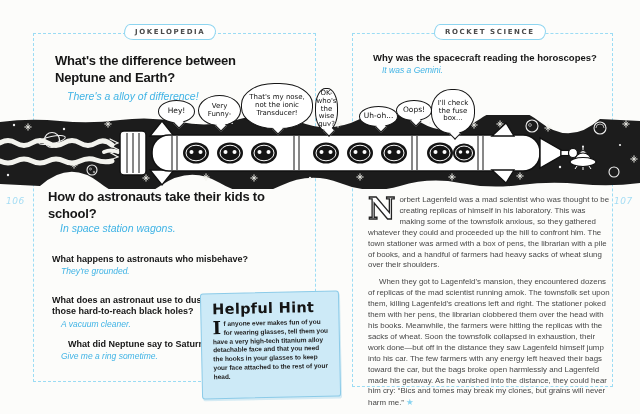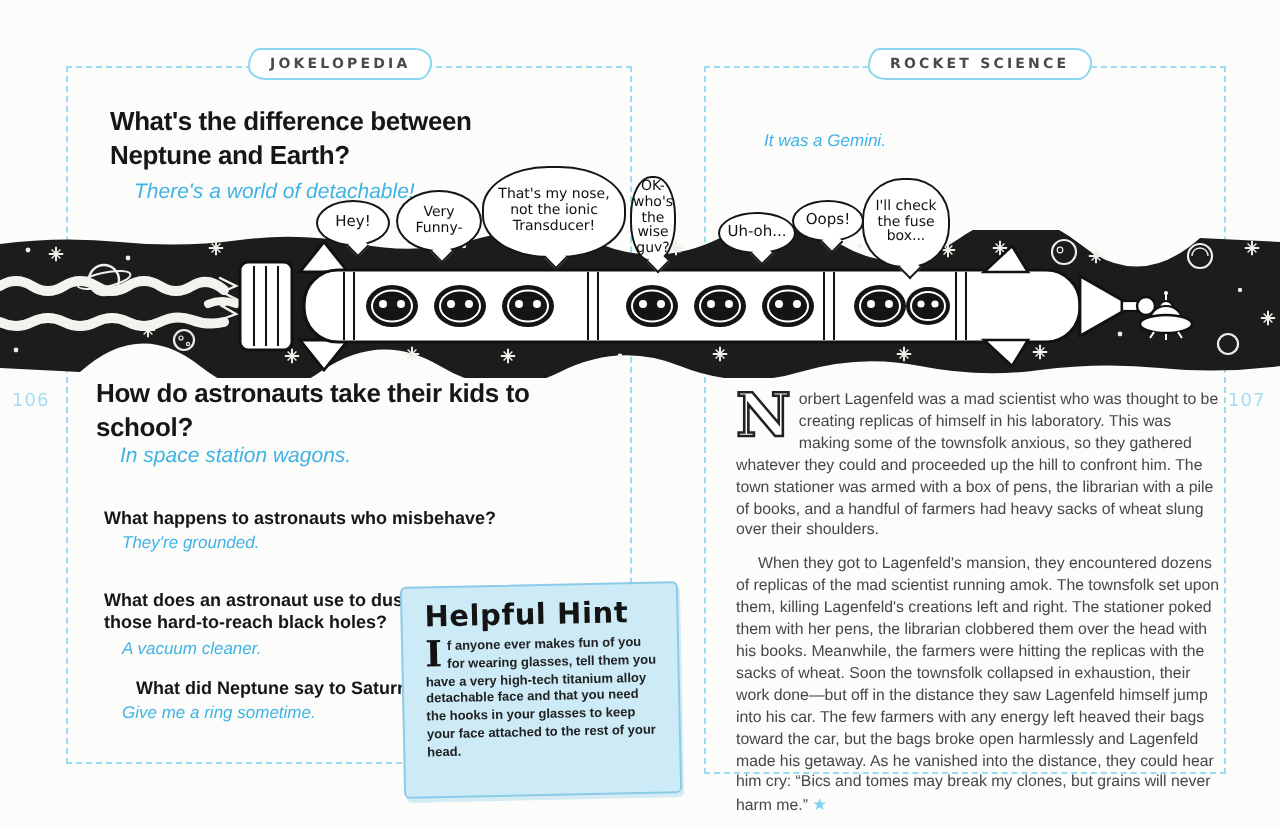--- a/index.html
+++ b/index.html
@@ -20,21 +20,21 @@
   .a-big{font-size:10.5px;}
   .q-sm{font-size:9px;line-height:11px;}
   .a-sm{font-size:8.5px;}
   #q1{left:55px;top:53px;width:232px;}   #a1{left:67px;top:90px;}
   #q2{left:48px;top:189px;width:242px;font-size:13px;} #a2{left:60px;top:222px;}
   #q3{left:52px;top:254px;width:240px;}  #a3{left:61px;top:266px;}
   #q4{left:52px;top:295px;width:178px;}  #a4{left:61px;top:319px;}
   #q5{left:68px;top:339px;width:240px;}  #a5{left:61px;top:351px;}
   #qr{left:373px;top:52px;width:240px;font-size:9.5px;} #ar{left:382px;top:65px;}
   .pageno{position:absolute;top:196px;font-family:"DejaVu Sans",sans-serif;font-size:9px;
-          color:#a5ddf4;letter-spacing:0.5px;z-index:2;}
+          color:#a5ddf4;letter-spacing:0.5px;z-index:2;font-style:italic;}
   #pn-left{left:6px;} #pn-right{left:614px;}
   #band{position:absolute;left:0;top:115px;z-index:3;}
   .bubble{position:absolute;background:#fff;border:1.4px solid #151515;border-radius:50%;
           display:flex;align-items:center;justify-content:center;text-align:center;
           font-family:"DejaVu Sans",sans-serif;font-size:7px;line-height:1.1;color:#111;
           z-index:5;padding:2px;box-sizing:border-box;}
   .bubble::after{content:"";position:absolute;bottom:-4.5px;left:45%;width:7px;height:7px;
           background:#fff;border-right:1.4px solid #151515;border-bottom:1.4px solid #151515;
           transform:rotate(45deg);}
   #b1{left:158px;top:100px;width:37px;height:23px;font-size:7.5px;}
@@ -66,34 +66,35 @@
 
 <div id="spread">
 
   <div class="page-border" id="border-left"></div>
   <div class="page-border" id="border-right"></div>
 
   <div class="banner" id="banner-left">JOKELOPEDIA</div>
   <div class="banner" id="banner-right">ROCKET SCIENCE</div>
 
   <div class="q q-big" id="q1">What's the difference between Neptune and Earth?</div>
-  <div class="a a-big" id="a1">There's a world of detachable!</div>
+  <div class="a a-big" id="a1">There's a alloy of difference!</div>
 
   <div class="q q-big" id="q2">How do astronauts take their kids to school?</div>
   <div class="a a-big" id="a2">In space station wagons.</div>
 
   <div class="q q-sm" id="q3">What happens to astronauts who misbehave?</div>
   <div class="a a-sm" id="a3">They're grounded.</div>
 
   <div class="q q-sm" id="q4">What does an astronaut use to dust those hard-to-reach black holes?</div>
   <div class="a a-sm" id="a4">A vacuum cleaner.</div>
 
   <div class="q q-sm" id="q5">What did Neptune say to Saturn?</div>
   <div class="a a-sm" id="a5">Give me a ring sometime.</div>
 
+  <div class="q q-sm" id="qr">Why was the spacecraft reading the horoscopes?</div>
   <div class="a a-sm" id="ar">It was a Gemini.</div>
 
   <div class="pageno" id="pn-left">106</div>
   <div class="pageno" id="pn-right">107</div>
 
   <svg id="band" width="640" height="74" viewBox="0 0 640 74">
     <path d="M0,7 Q30,3 60,6 T120,5 T180,7 T240,4 T300,7 T360,4 T420,7 T480,4 T540,7 T600,4 L640,6 L640,68 Q610,72 580,69 T520,70 T460,68 T400,71 T340,68 T280,71 T220,68 T160,71 T100,68 T40,71 L0,69 Z" fill="#1c1c1c"></path>
     <defs>
       <g id="spark">
         <path d="M0,-3.6 V3.6 M-3.6,0 H3.6" stroke="#eeeee8" stroke-width="1"></path>

